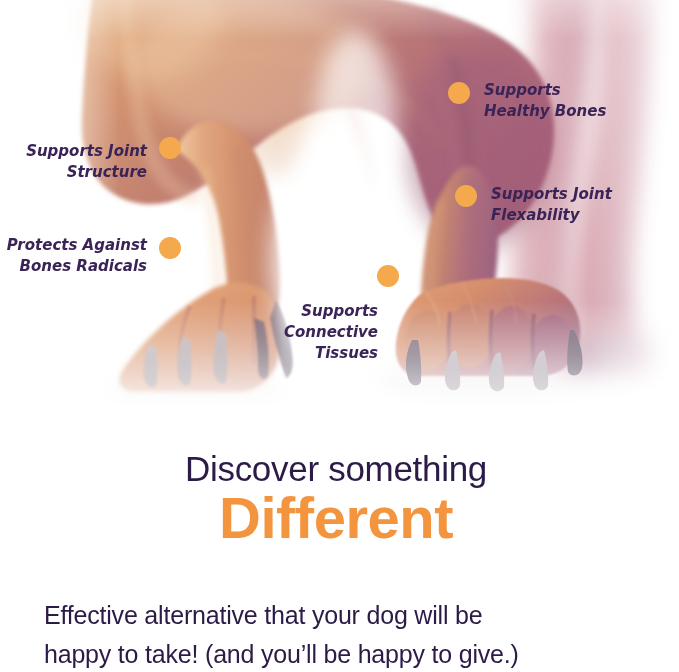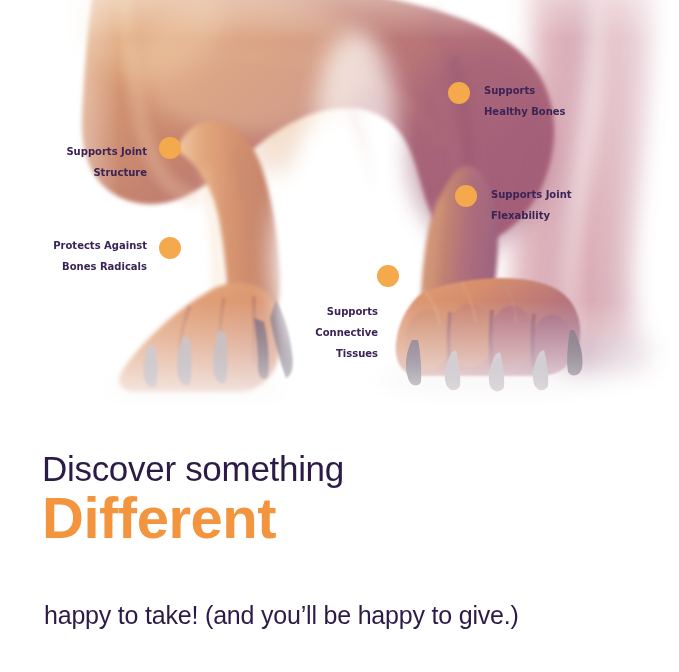--- a/index.html
+++ b/index.html
@@ -54,34 +54,36 @@
     position:absolute;
     width:22px; height:22px;
     border-radius:50%;
     background:#f4a94c;
     z-index:6;
   }
   .callout-label {
     position:absolute;
     z-index:7;
     font-family:"DejaVu Sans", sans-serif;
+    font-style:italic;
     font-weight:bold;
-    font-size:10px;
+    font-size:15px;
     line-height:21px;
     color:#3a2356;
     white-space:pre-line;
   }
   .callout-label.right-al { text-align:right; }
   .callout-label.left-al  { text-align:left; }
 
   
   #headline-block {
     position:absolute;
-    left:42px; top:448px;
+    left:36px; top:448px;
     width:600px;
+    text-align:center;
   }
   #headline-line1 {
     font-family:"Liberation Sans", sans-serif;
     font-weight:400;
     font-size:35px;
     line-height:41px;
     letter-spacing:-0.3px;
     color:#2c1b47;
   }
   #headline-line2 {
@@ -377,16 +379,17 @@
   <div class="callout-label right-al" style="left:210px; top:301px; width:168px;">Supports
 Connective
 Tissues</div>
 
   <div id="headline-block">
     <div id="headline-line1">Discover something</div>
     <div id="headline-line2">Different</div>
   </div>
 
   <div id="subcopy">
+    <div>Effective alternative that your dog will be</div>
     <div>happy to take! (and you’ll be happy to give.)</div>
   </div>
 
 </div>
 
 </body></html>

